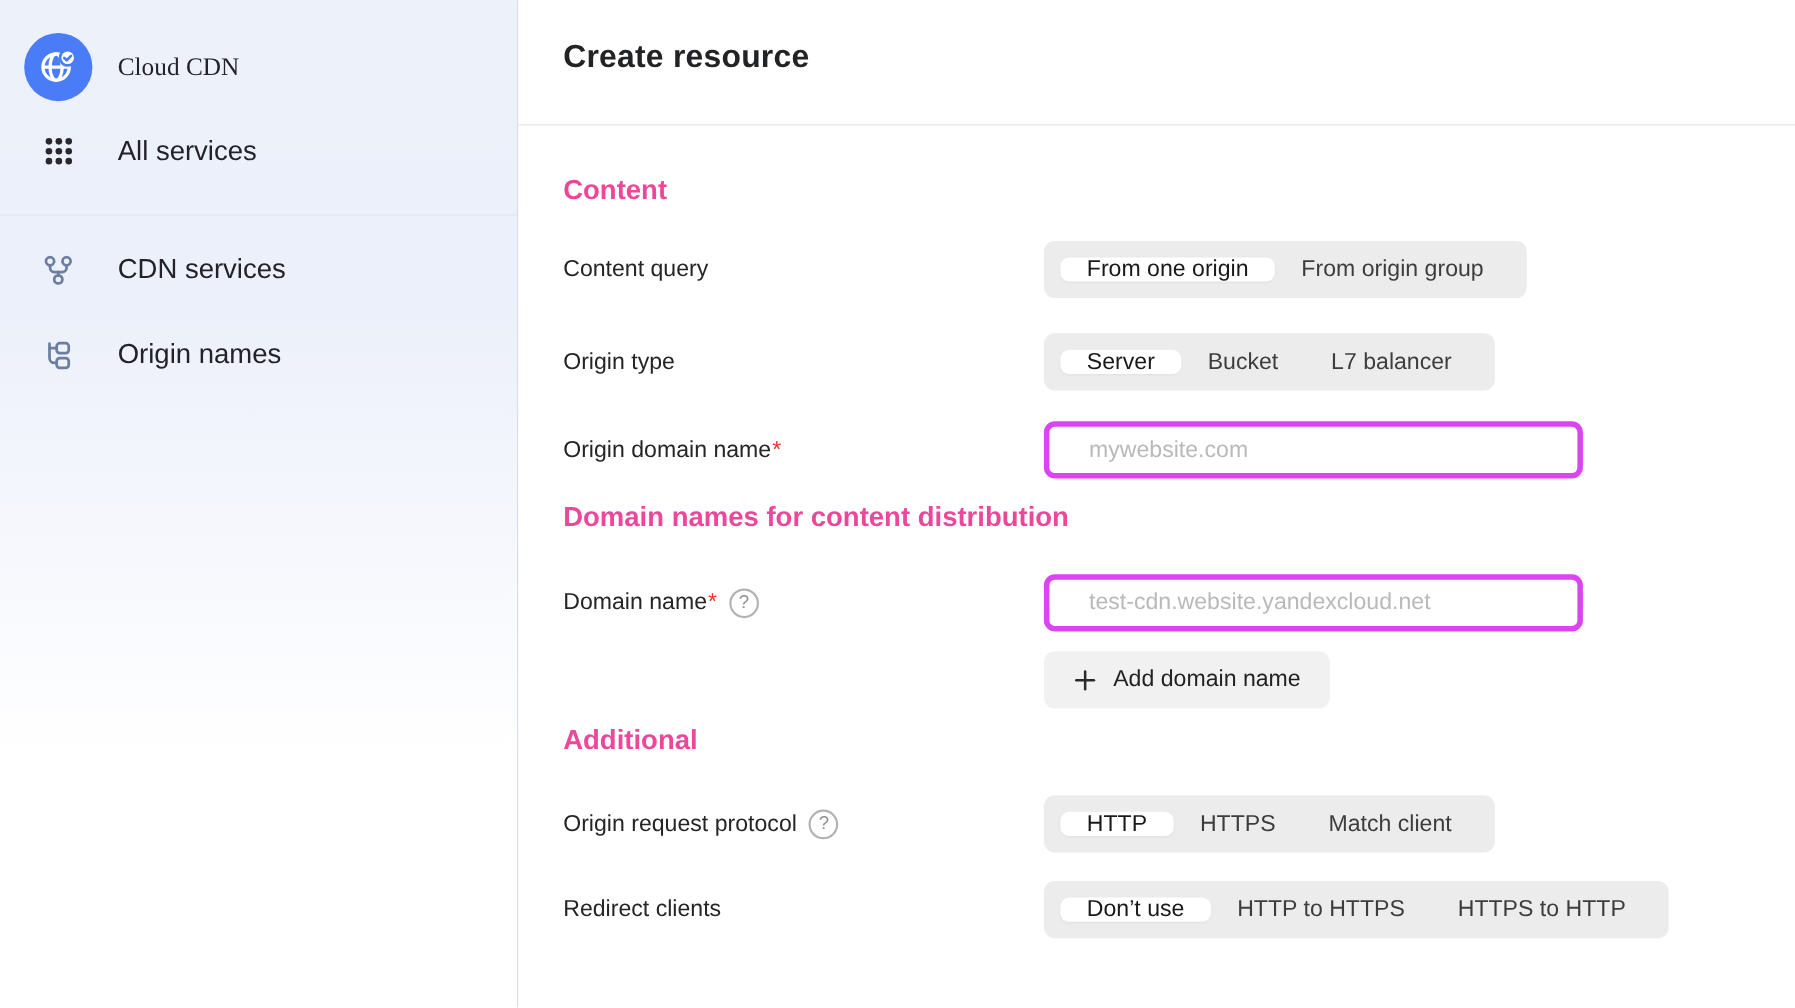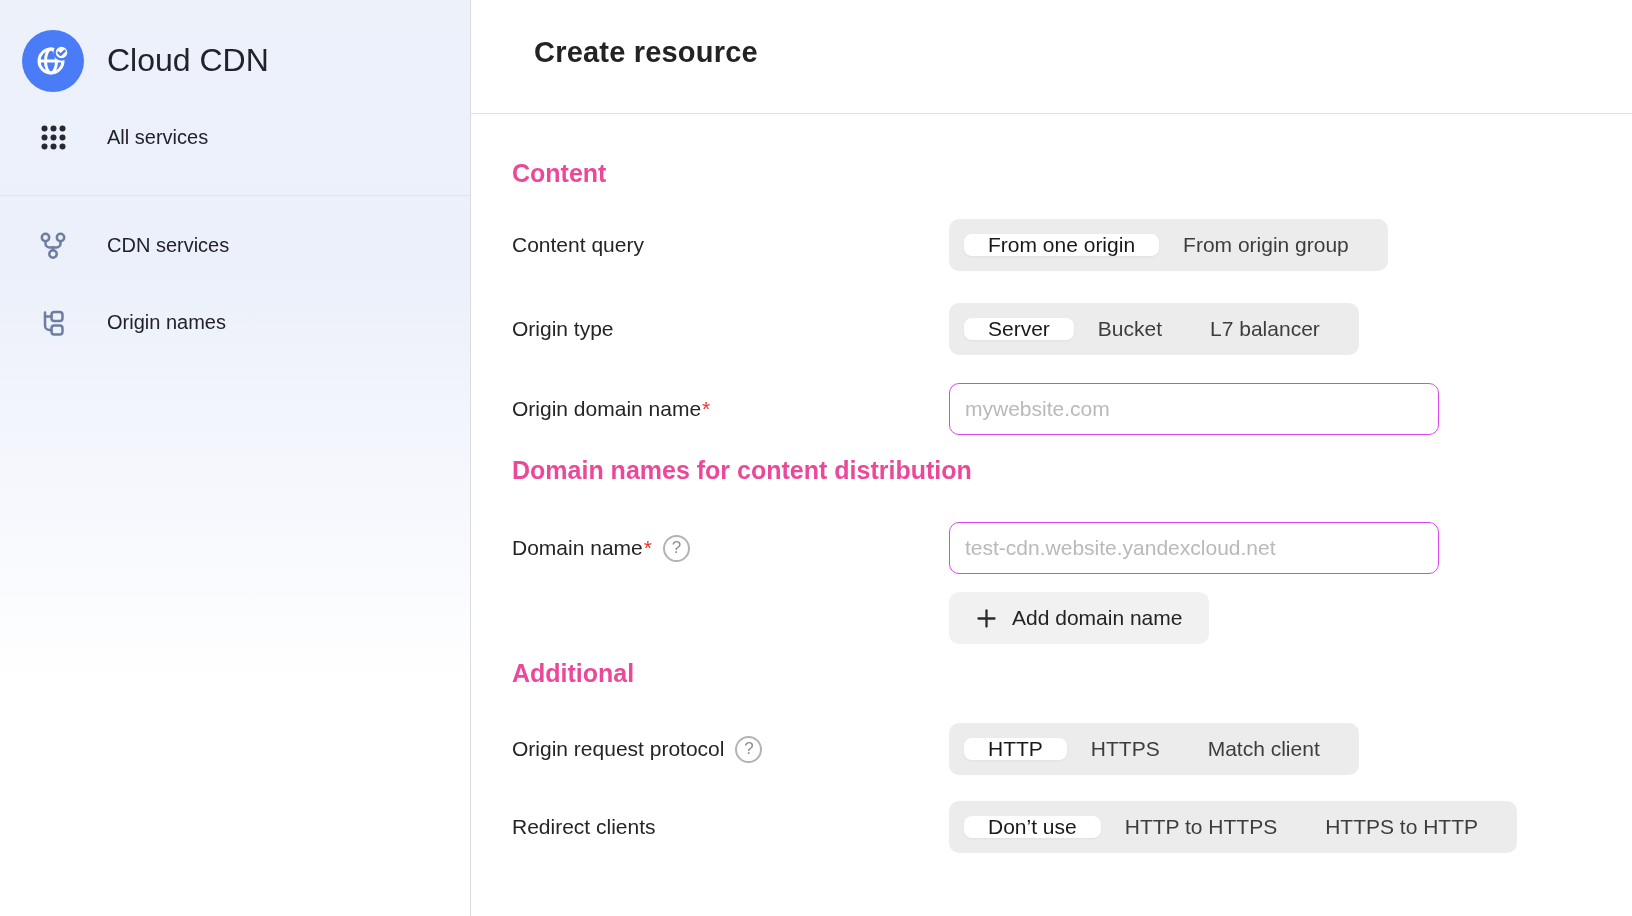--- a/index.html
+++ b/index.html
@@ -12,28 +12,28 @@
 
   
   .sidebar{
     width:471px;flex:0 0 471px;height:916px;box-sizing:border-box;
     border-right:1px solid #d9dce6;
     background:linear-gradient(180deg,#edf1fa 0%,#ecf0fa 30%,#f6f8fd 55%,#ffffff 75%);
     padding-top:22px;
   }
   .side-row{height:77px;display:flex;align-items:center;padding-left:22px;cursor:pointer;}
   .icon-box{width:62px;display:flex;justify-content:center;align-items:center;flex:0 0 62px;}
-  .side-label{margin-left:23px;font-size:20px;color:#23222a;white-space:nowrap;}
-  .logo-row .side-label{font-size:32px;}
+  .side-label{margin-left:23px;font-size:25px;color:#23222a;white-space:nowrap;}
+  .logo-row .side-label{font-size:23px;font-family:Liberation Serif, serif;}
   .logo{width:62px;height:62px;border-radius:50%;background:#4b7cf7;display:flex;align-items:center;justify-content:center;}
   .side-divider{border-top:1px solid #dfe3ee;margin:19px 0 11px 0;}
 
   
   .main{flex:1 1 auto;min-width:0;}
-  .main-header{box-sizing:border-box;height:114px;padding:36px 0 0 63px;border-bottom:1px solid #e3e3e6;}
+  .main-header{box-sizing:border-box;height:114px;padding:36px 0 0 41px;border-bottom:1px solid #e3e3e6;}
   .main-header h1{margin:0;font-size:29px;font-weight:600;color:#222325;letter-spacing:.2px;}
   .form{padding-left:41px;}
   .section-title{margin:0;font-size:25px;font-weight:600;color:#ec4899;line-height:31px;}
   #content-title{margin-top:44px;}
   #domains-title{margin-top:20px;}
   #additional-title{margin-top:14px;}
 
   .form-row{display:flex;align-items:center;min-height:52px;}
   .row-label{width:437px;flex:0 0 437px;font-size:21px;color:#252525;display:flex;align-items:center;}
   .required{color:#f03226;margin-left:1px;}
@@ -48,22 +48,22 @@
     display:inline-flex;background:#ececec;border-radius:10px;padding:15px;
     height:52px;box-sizing:border-box;align-items:stretch;
   }
   .radio-option{
     display:flex;align-items:center;padding:0 24px;font-size:21px;color:#3d3d3d;
     border-radius:8px;cursor:pointer;white-space:nowrap;
   }
   .radio-option.selected{background:#fff;color:#191919;box-shadow:0 1px 3px rgba(0,0,0,.05);}
 
   .text-input{
-    width:490px;height:52px;box-sizing:border-box;border:1px solid #d946ef;border-radius:10px;
-    padding:0 15px;font-size:21px;color:#222;outline:none;background:#fff;
+    width:490px;height:52px;box-sizing:border-box;border:5px solid #d946ef;border-radius:10px;
+    padding:0 36px;font-size:21px;color:#222;outline:none;background:#fff;
     font-family:"Liberation Sans","DejaVu Sans",sans-serif;
   }
   .text-input::placeholder{color:#b9b9b9;opacity:1;}
 
   .btn-add{
     display:inline-flex;align-items:center;gap:15px;height:52px;padding:4px 27px;
     background:#f1f1f2;border:none;border-radius:10px;font-size:21px;color:#232323;
     cursor:pointer;font-family:"Liberation Sans","DejaVu Sans",sans-serif;
   }
   .indent{margin-left:437px;}

